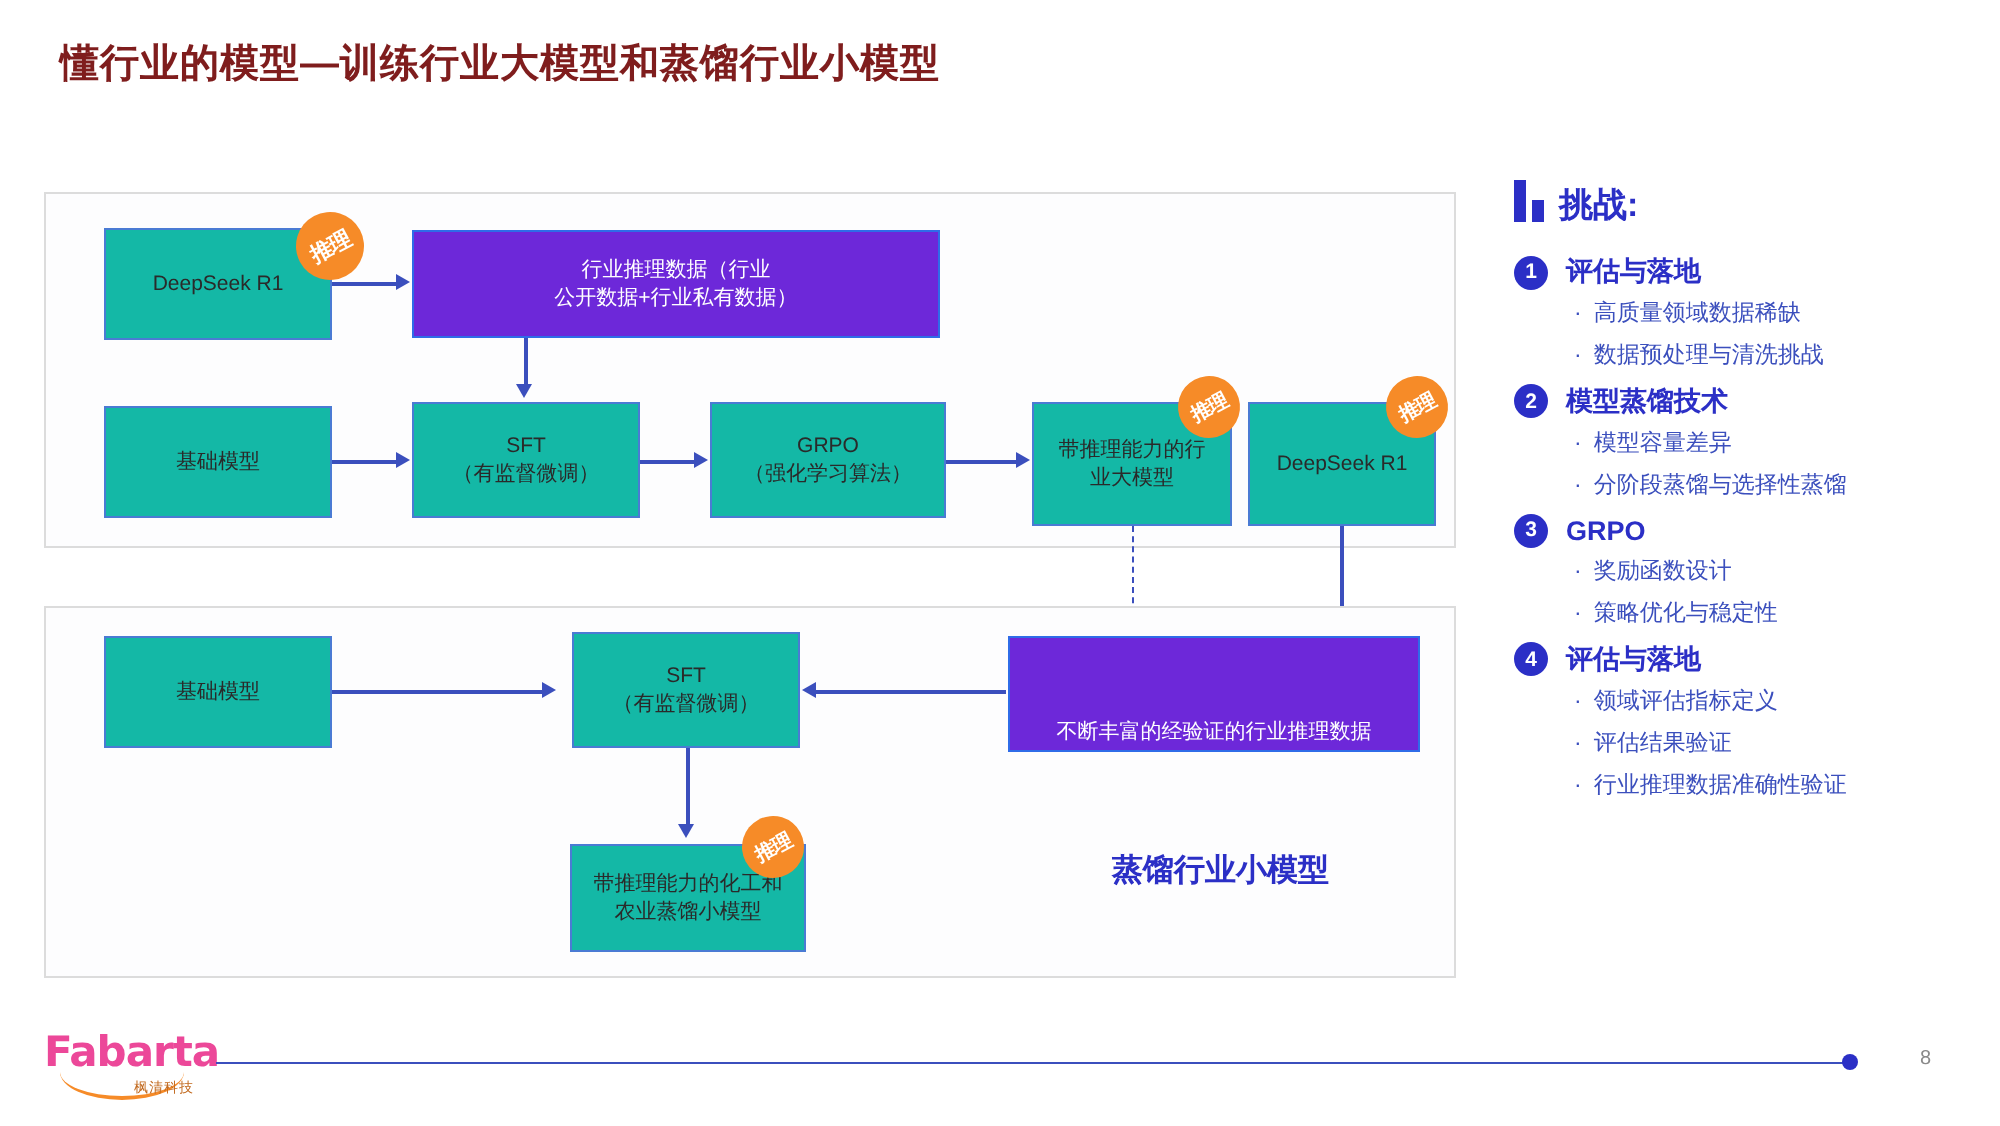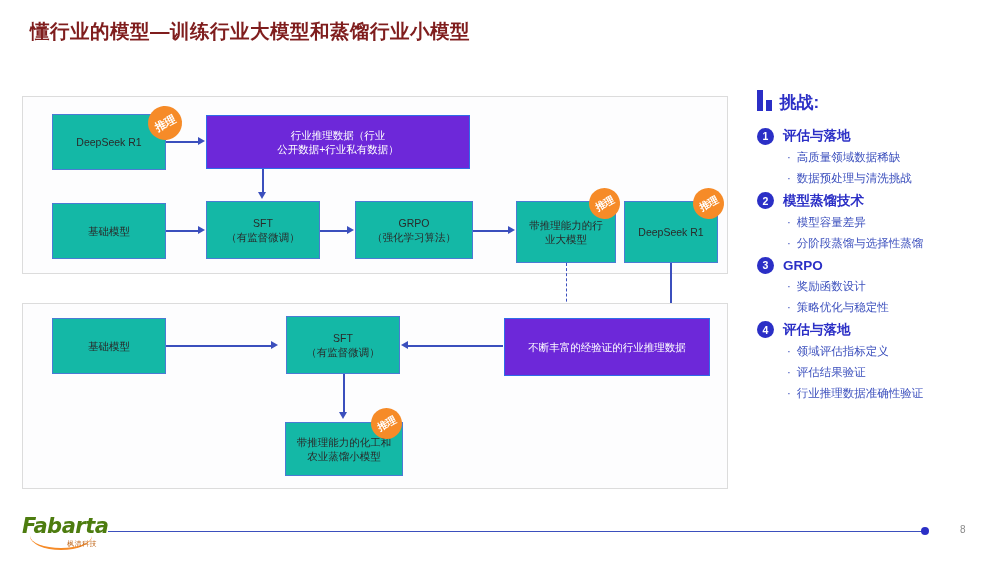--- a/index.html
+++ b/index.html
@@ -154,24 +154,23 @@
     position: absolute; left: 921px; top: 527px;
     width: 8px; height: 8px; border-radius: 50%;
     background: #2b2fc6;
   }
   #page-number {
     position: absolute; left: 960px; top: 524px;
     font-size: 10px; color: #8a8a8a;
   }
   #logo { position: absolute; left: 22px; top: 516px; width: 86px; height: 34px; }
   #logo-word {
-    font-size: 21px; font-weight: bold; color: #4d7c0f;
+    font-size: 21px; font-weight: bold; color: #ec4899;
     letter-spacing: -0.5px; line-height: 1;
     font-family: "DejaVu Sans", sans-serif;
-    font-style: italic;
   }
   #logo-swoosh {
     position: absolute; left: 8px; top: 20px;
     width: 62px; height: 12px;
     border-bottom: 2.2px solid #f68b28;
     border-radius: 0 0 50% 50% / 0 0 100% 100%;
   }
   #logo-cn {
     position: absolute; left: 45px; top: 23px;
     font-size: 7px; color: #c26a1f; letter-spacing: 0.5px;
@@ -254,21 +253,21 @@
 
 <div class="node" style="left:52px; top:318px; width:114px; height:56px;">
   <span>基础模型</span>
 </div>
 
 <div class="node" style="left:286px; top:316px; width:114px; height:58px; flex-direction:column;">
   <span>SFT</span>
   <span class="l2">（有监督微调）</span>
 </div>
 
-<div class="node blue" style="left:504px; top:318px; width:206px; height:58px;">
+<div class="node blue" style="left:504px; top:318px; width:206px; height:58px;align-items:flex-end;">
   <span>不断丰富的经验证的行业推理数据</span>
 </div>
 
 <div class="node" style="left:285px; top:422px; width:118px; height:54px; flex-direction:column;">
   <span>带推理能力的化工和</span>
   <span class="l2">农业蒸馏小模型</span>
 </div>
 
 <div class="badge sm" style="left:371px; top:408px;">
   <span>推理</span>
@@ -277,20 +276,21 @@
 <div class="conn h" style="left:166px; top:345px; width:105px;"></div>
 <div class="arrow right" style="left:271px; top:341px;"></div>
 
 <div class="conn h" style="left:407px; top:345px; width:96px;"></div>
 <div class="arrow left" style="left:401px; top:341px;"></div>
 
 <div class="conn v" style="left:343px; top:374px; height:39px;"></div>
 <div class="arrow down" style="left:339.3px; top:412px;"></div>
 
 <div class="step-label" style="left:556px; top:425px;">
+  <div>蒸馏行业小模型</div>
 </div>
 
 <div id="challenges">
   <div id="chal-head">
     <span id="chal-bars">
       <i class="tall"></i>
         <i class="short"></i>
     </span>
     <span id="chal-title">挑战:</span>
   </div>

